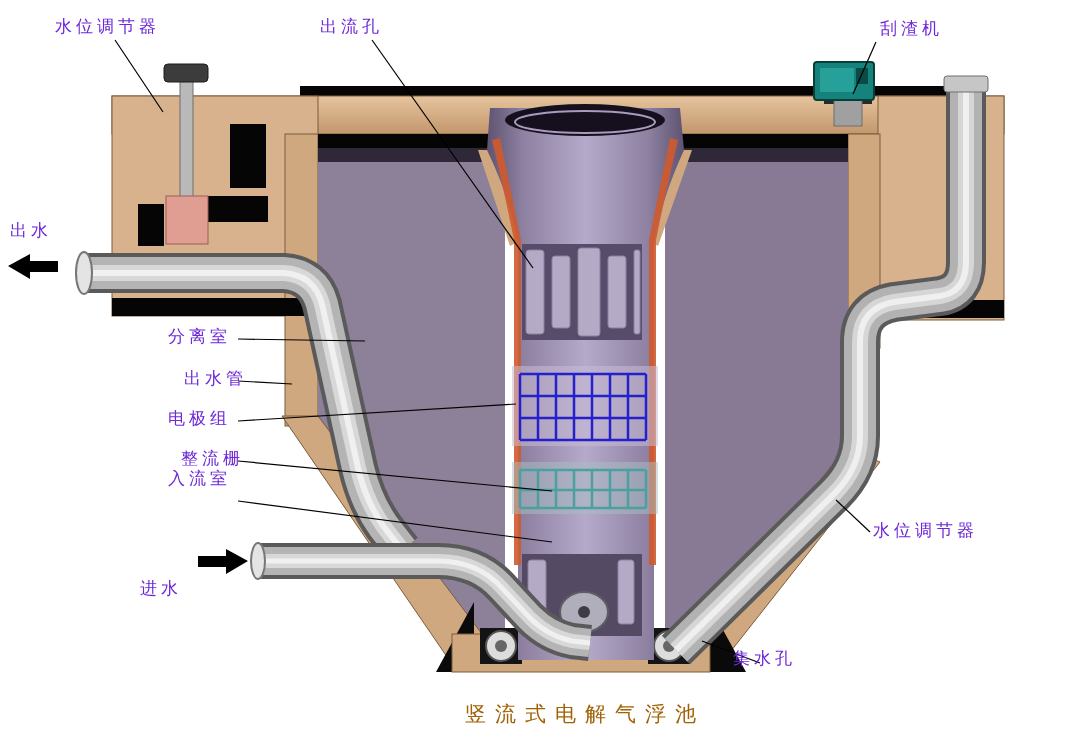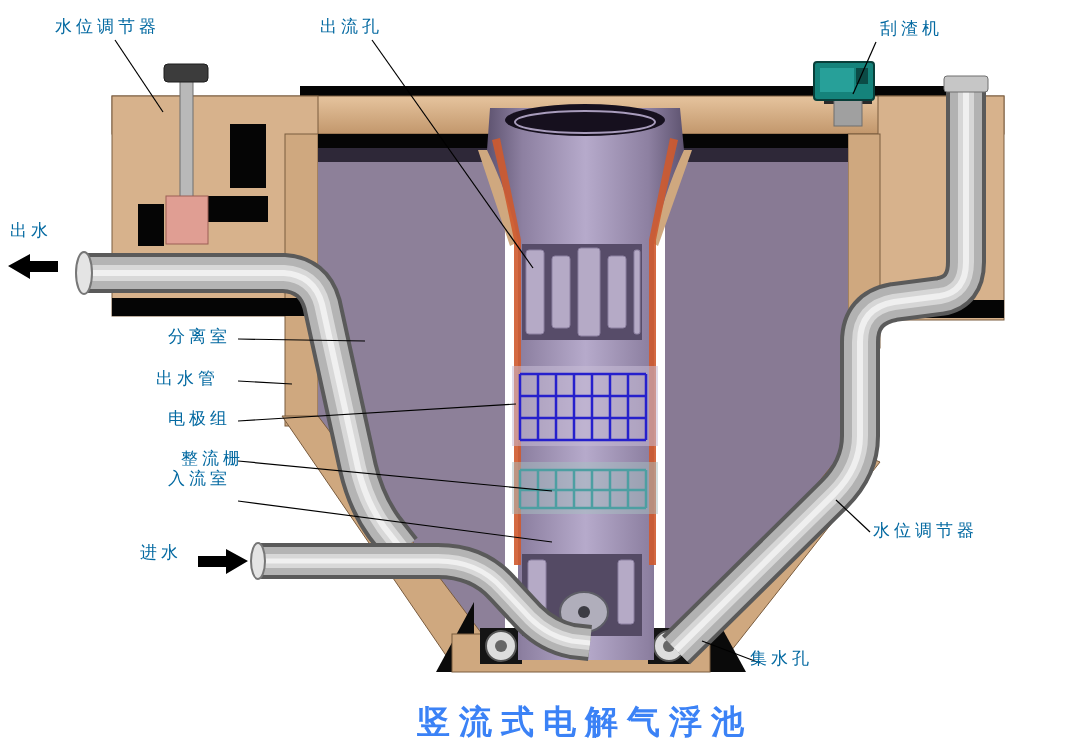--- a/index.html
+++ b/index.html
@@ -2,26 +2,26 @@
 <html><head>
 <meta charset="utf-8">
 <style>
   html,body{margin:0;padding:0;background:#fff;}
   #stage{
     position:relative;width:1084px;height:752px;background:#ffffff;
     font-family:"Liberation Serif","DejaVu Serif",serif;overflow:hidden;
   }
   #diagram-svg{position:absolute;left:0;top:0;}
   .lbl{
-    position:absolute;color:#0369a1;font-size:17px;letter-spacing:4px;
+    position:absolute;color:#6d28d9;font-size:17px;letter-spacing:4px;
     white-space:nowrap;line-height:1.1;
   }
   .title{
     position:absolute;left:585px;top:700px;transform:translateX(-50%);
-    font-size:33px;font-weight:bold;letter-spacing:9px;color:#3b82f6;white-space:nowrap;
+    font-size:21px;font-weight:normal;letter-spacing:9px;color:#a16207;white-space:nowrap;
   }
 </style>
 </head>
 <body>
 
 <div id="stage">
 
 <svg id="diagram-svg" width="1084" height="752" viewBox="0 0 1084 752">
   <defs>
     <linearGradient id="beamGrad" x1="0" y1="0" x2="0" y2="1">
@@ -194,23 +194,23 @@
 
   <polygon points="8,266 30,254 30,261 58,261 58,272 30,272 30,279" fill="#000"></polygon>
   <polygon points="248,561 226,549 226,556 198,556 198,567 226,567 226,574" fill="#000"></polygon>
 </svg>
 
 <div class="lbl" style="left:55px;top:18px">水位调节器</div>
 <div class="lbl" style="left:320px;top:18px">出流孔</div>
 <div class="lbl" style="left:880px;top:20px">刮渣机</div>
 <div class="lbl" style="left:10px;top:222px">出水</div>
 <div class="lbl" style="left:168px;top:328px">分离室</div>
-<div class="lbl" style="left:156px;top:370px">出水管</div>
+<div class="lbl" style="left:184px;top:370px">出水管</div>
 <div class="lbl" style="left:168px;top:410px">电极组</div>
 <div class="lbl" style="left:181px;top:450px">整流栅</div>
 <div class="lbl" style="left:168px;top:470px">入流室</div>
-<div class="lbl" style="left:140px;top:544px">进水</div>
+<div class="lbl" style="left:140px;top:580px">进水</div>
 <div class="lbl" style="left:873px;top:522px">水位调节器</div>
-<div class="lbl" style="left:750px;top:650px">集水孔</div>
+<div class="lbl" style="left:733px;top:650px">集水孔</div>
 
 <div class="title">竖流式电解气浮池</div>
 
 </div>
 
 </body></html>

